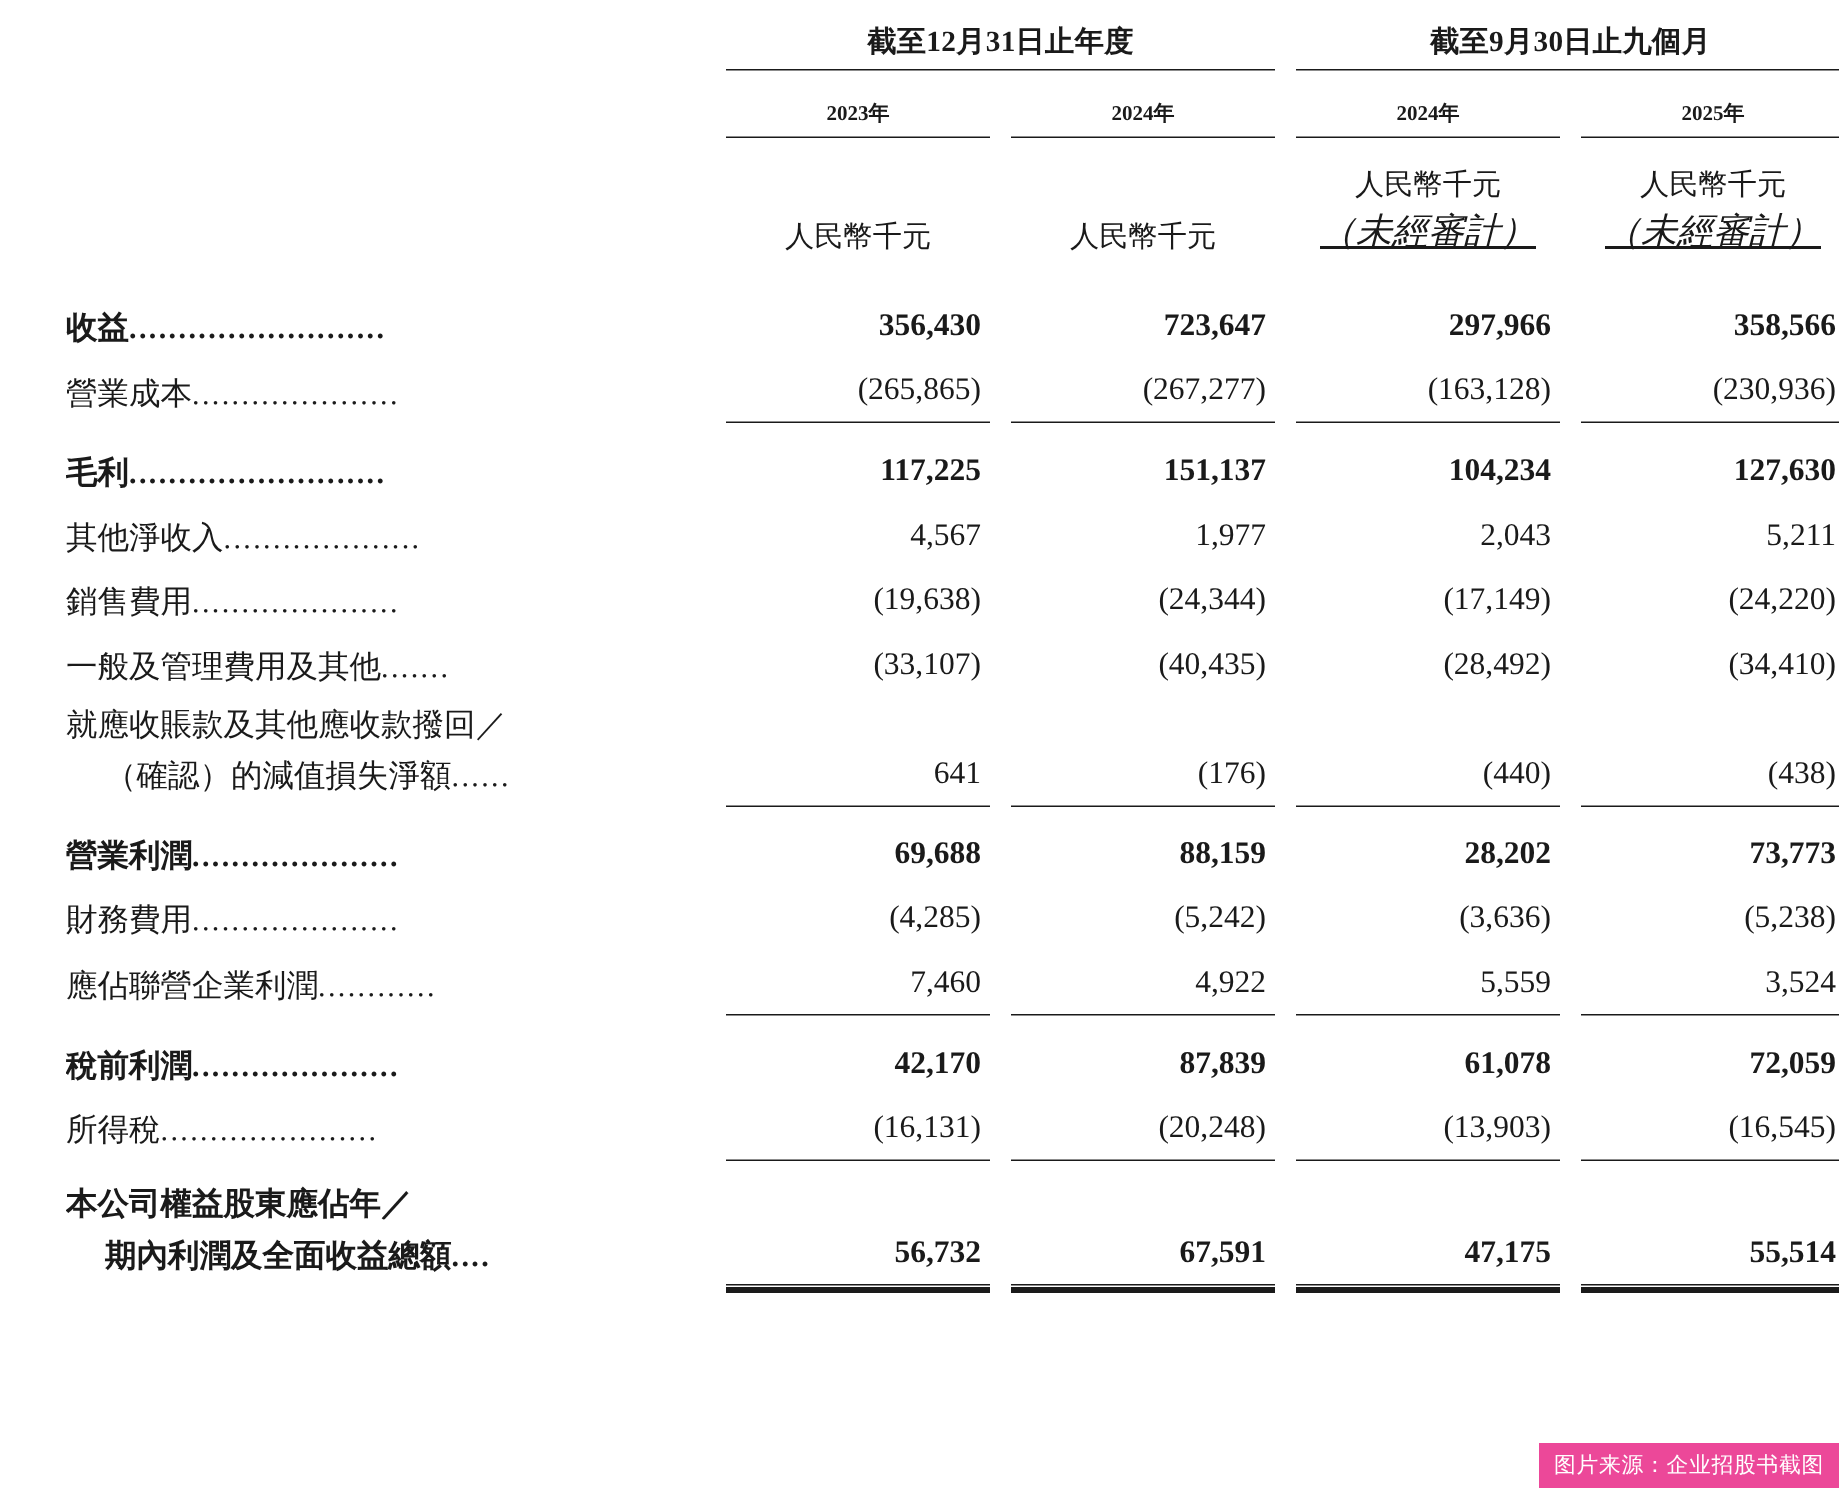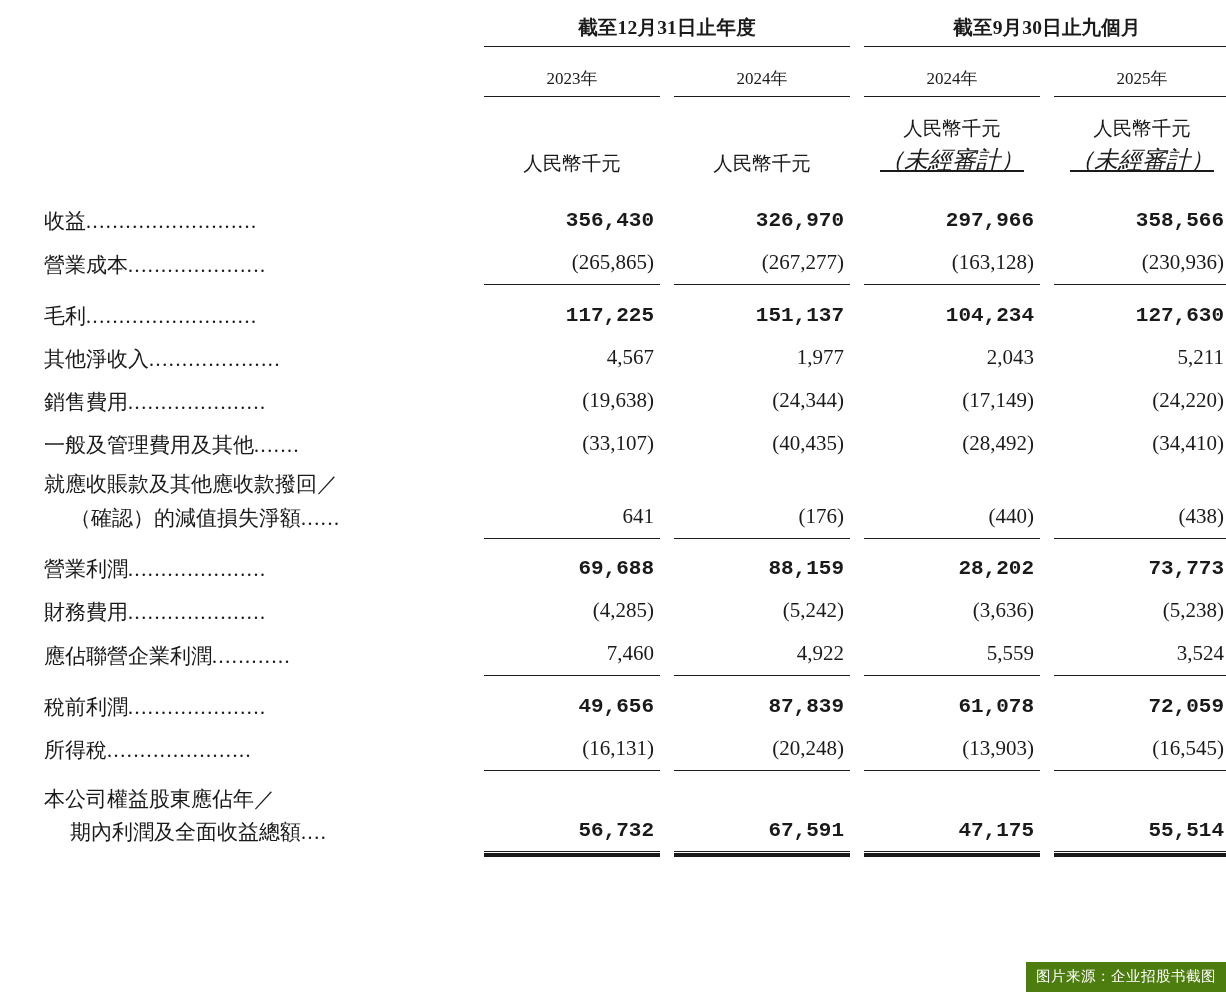--- a/index.html
+++ b/index.html
@@ -46,22 +46,22 @@
     font-size: 19.5px;
     font-weight: bold;
     padding-bottom: 5px;
     border-bottom: 1.6px solid #1a1a1a;
     letter-spacing: 0.2px;
   }
   .hdr-spacer-row td { height: 22px; }
 
   .hdr-year {
     text-align: center;
-    font-size: 17px;
-    font-weight: normal;
+    font-size: 14px;
+    font-weight: bold;
     padding-bottom: 6px;
     border-bottom: 1.6px solid #1a1a1a;
   }
   .hdr-year-row td { padding-top: 20px; }
 
   .hdr-unit {
     text-align: center;
     font-size: 19.5px;
     padding-top: 18px;
     line-height: 1.45;
@@ -75,34 +75,34 @@
   }
 
   
   .row-label {
     font-size: 21px;
     line-height: 1.0;
     padding: 9px 10px 9px 0;
     white-space: nowrap;
     overflow: hidden;
   }
-  .row-label.bold { font-weight: normal; }
+  .row-label.bold { font-weight: bold; }
   .row-label .leaders {
     letter-spacing: 1.6px;
     font-size: 20px;
   }
   .row-label.indent { padding-left: 26px; }
 
   .num {
     font-size: 21px;
     text-align: right;
     padding: 9px 6px 9px 0;
     white-space: nowrap;
   }
-  .num.bold { font-weight: bold; font-family: Liberation Mono, monospace; }
+  .num.bold { font-weight: bold; }
 
   
   .ul-single { border-bottom: 1.4px solid #1a1a1a; }
   .ul-double {
     border-bottom: 1.4px solid #1a1a1a;
     position: relative;
   }
   .ul-double::after {
     content: "";
     position: absolute;
@@ -110,21 +110,21 @@
     bottom: -6px;
     border-bottom: 4px solid #1a1a1a;
   }
   .pad-after td { height: 10px; }
 
   
   .credit {
     position: absolute;
     right: 0;
     bottom: 0;
-    background: #4d7c0f;
+    background: #ec4899;
     color: #ffffff;
     font-family: "Liberation Sans", sans-serif;
     font-size: 14.5px;
     padding: 5px 10px 6px 10px;
     letter-spacing: 0.5px;
   }
 </style>
 </head>
 <body>
 
@@ -186,21 +186,21 @@
     <tr class="hdr-spacer-row">
       <td colspan="8"></td>
     </tr>
 
     </tbody>
       <tbody id="rows-body">
         <tr>
           <td class="row-label bold"><span>收益</span><span class="leaders">..........................</span></td>
           <td class="num bold">356,430</td>
           <td></td>
-          <td class="num bold">326,970</td>
+          <td class="num bold">723,647</td>
           <td></td>
           <td class="num bold">297,966</td>
           <td></td>
           <td class="num bold">358,566</td>
         </tr>
         <tr>
           <td class="row-label"><span>營業成本</span><span class="leaders">.....................</span></td>
           <td class="num ul-single">(265,865)</td>
           <td></td>
           <td class="num ul-single">(267,277)</td>
@@ -297,21 +297,21 @@
           <td></td>
           <td class="num ul-single">5,559</td>
           <td></td>
           <td class="num ul-single">3,524</td>
         </tr>
         <tr class="pad-after">
           <td colspan="8"></td>
         </tr>
         <tr>
           <td class="row-label bold"><span>稅前利潤</span><span class="leaders">.....................</span></td>
-          <td class="num bold">49,656</td>
+          <td class="num bold">42,170</td>
           <td></td>
           <td class="num bold">87,839</td>
           <td></td>
           <td class="num bold">61,078</td>
           <td></td>
           <td class="num bold">72,059</td>
         </tr>
         <tr>
           <td class="row-label"><span>所得稅</span><span class="leaders">......................</span></td>
           <td class="num ul-single">(16,131)</td>

